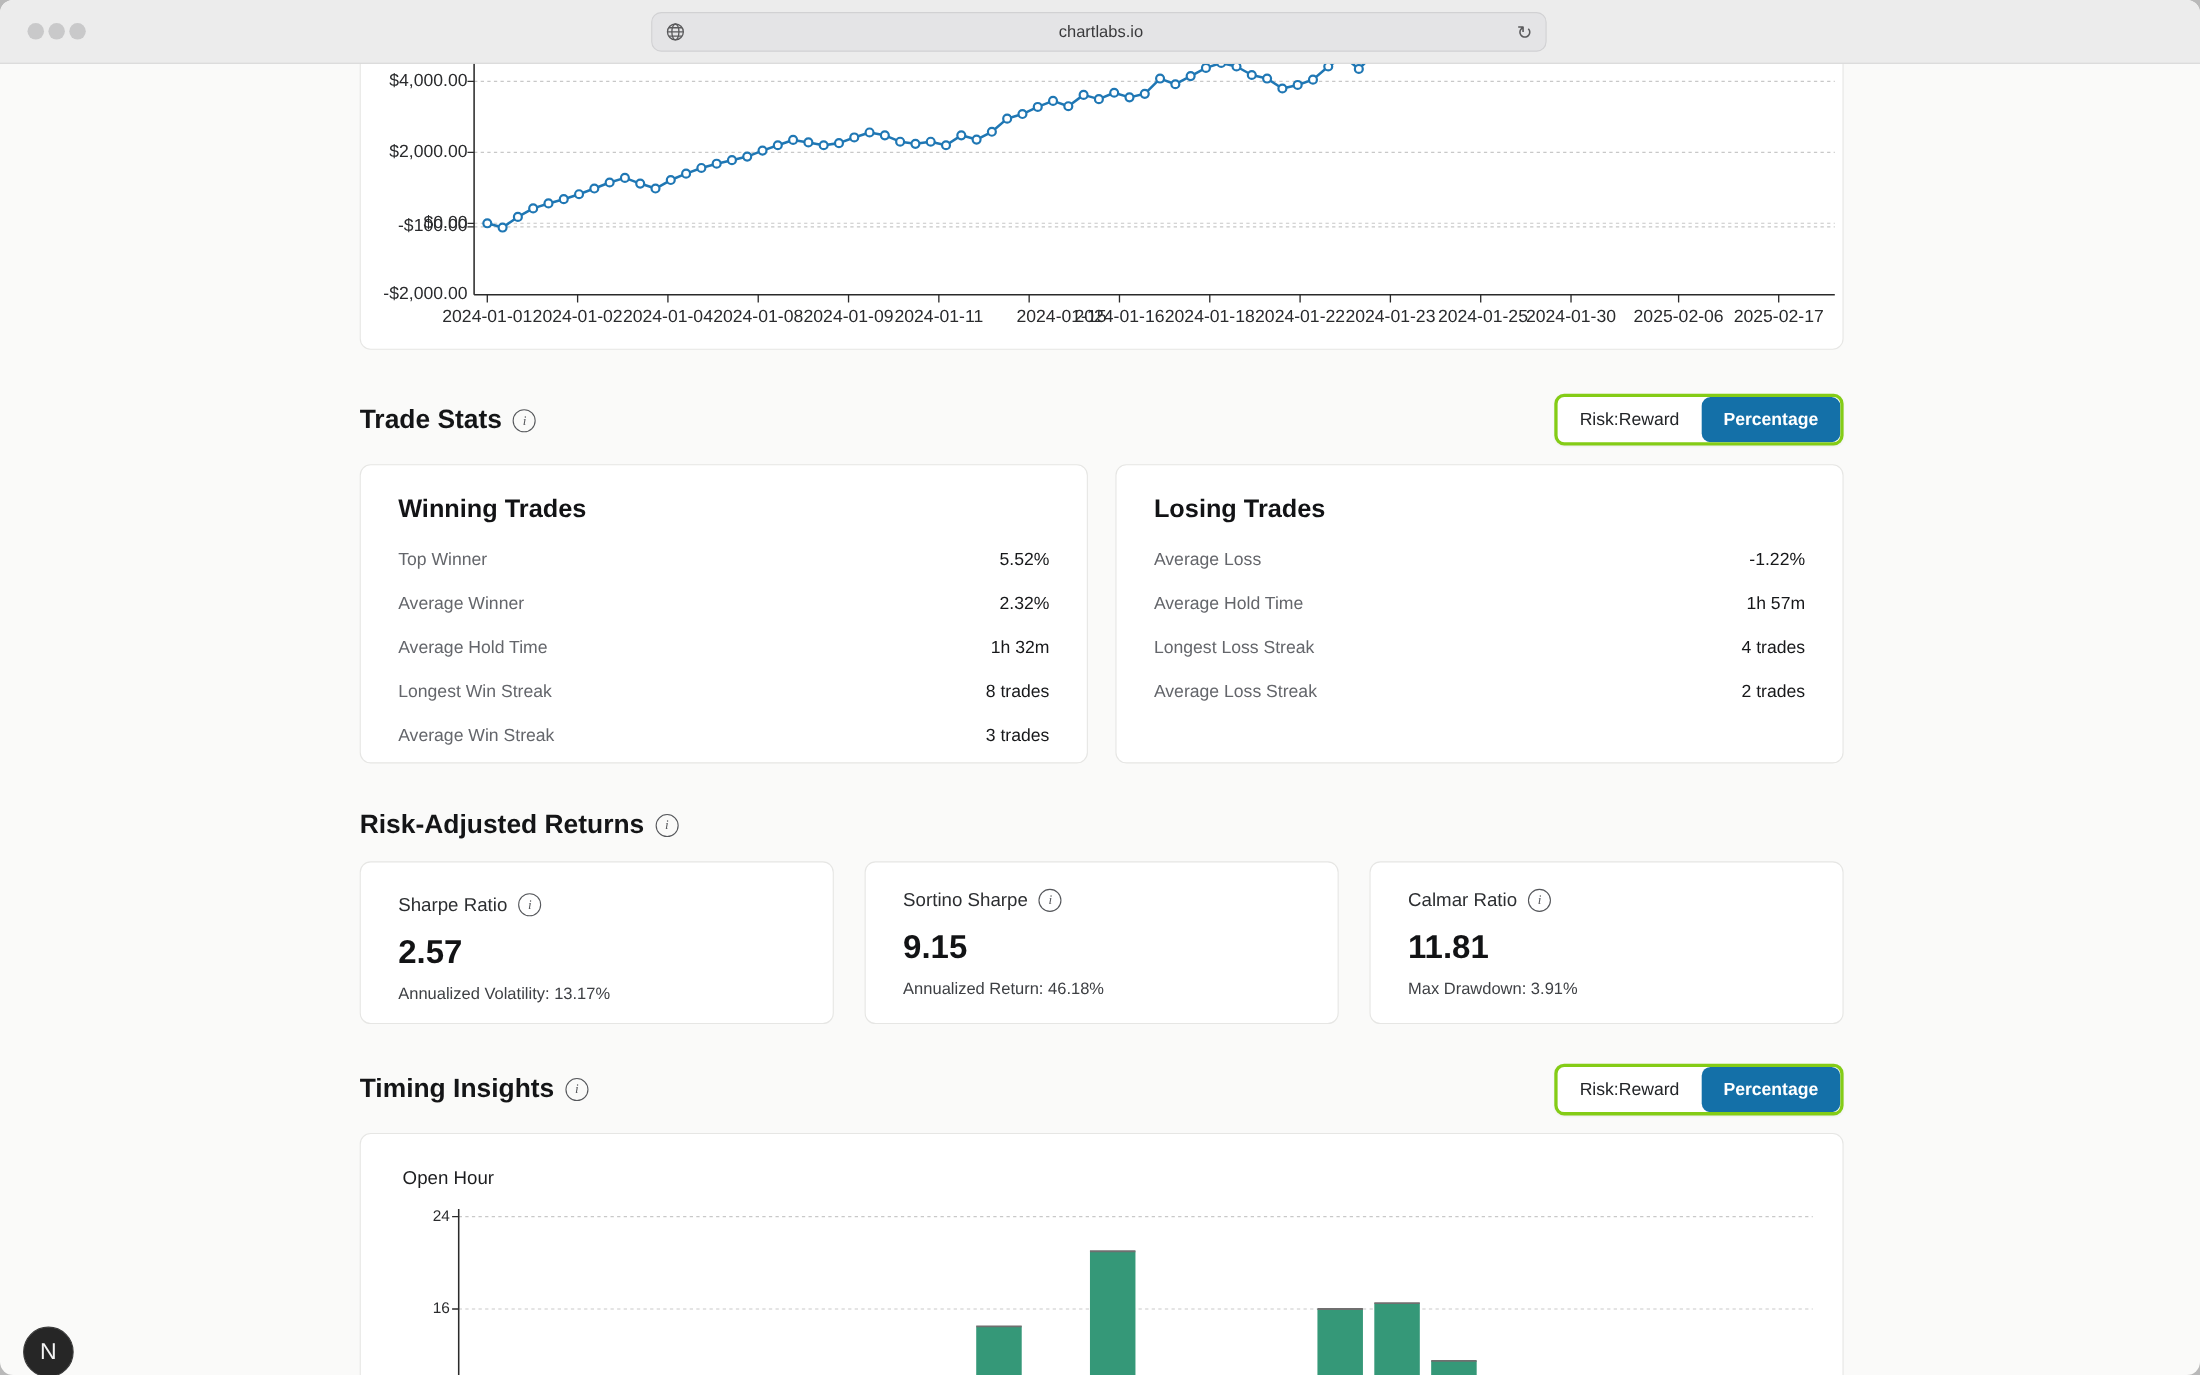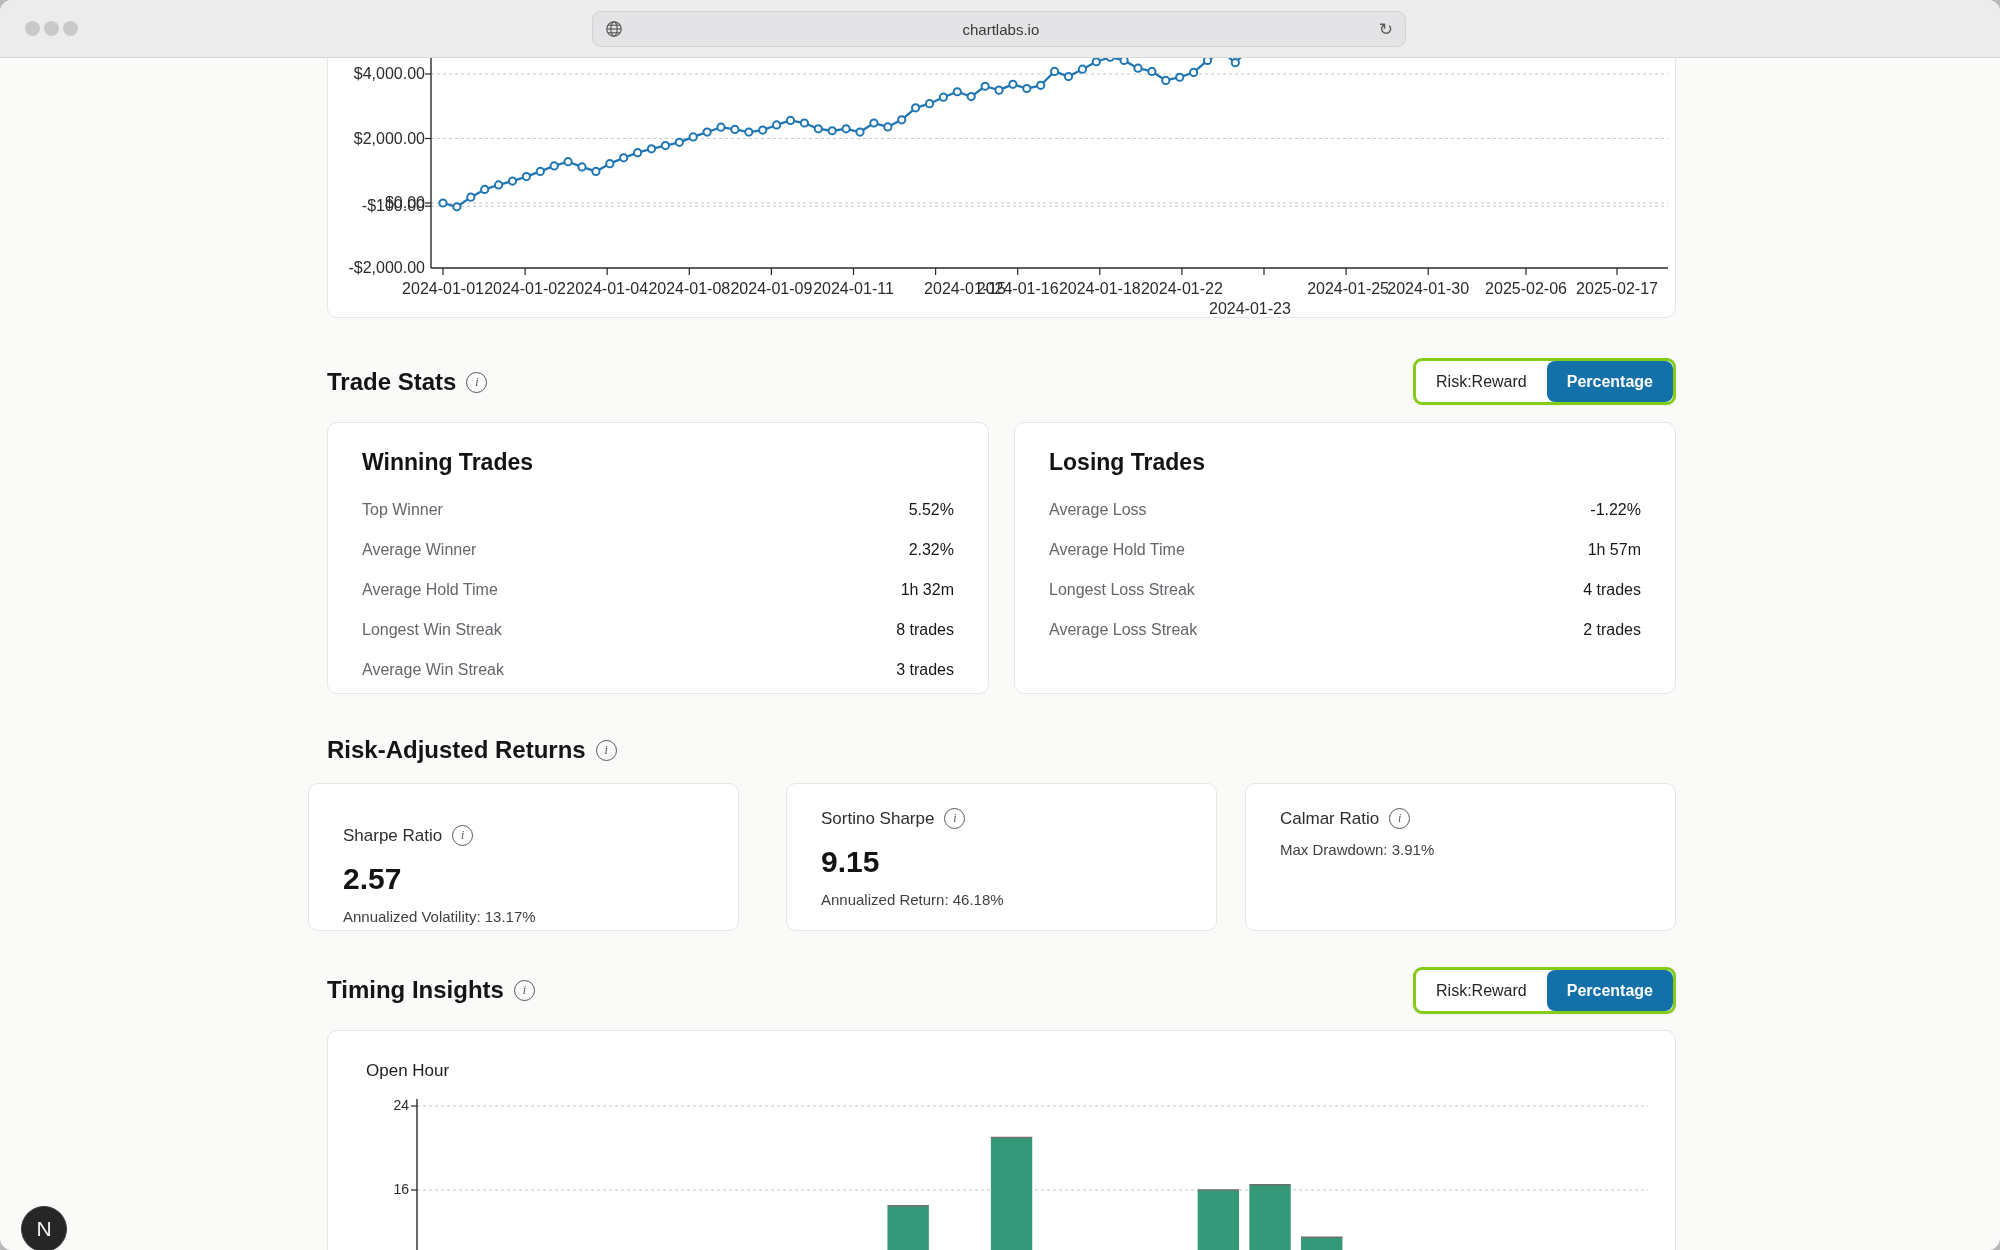--- a/index.html
+++ b/index.html
@@ -156,21 +156,21 @@
           <div class="axlbl" style="left: 60px; top: 339px; width: 110px; text-align: center;">2024-01-01</div>
           <div class="axlbl" style="left: 142.1px; top: 339px; width: 110px; text-align: center;">2024-01-02</div>
           <div class="axlbl" style="left: 224.2px; top: 339px; width: 110px; text-align: center;">2024-01-04</div>
           <div class="axlbl" style="left: 306.3px; top: 339px; width: 110px; text-align: center;">2024-01-08</div>
           <div class="axlbl" style="left: 388.4px; top: 339px; width: 110px; text-align: center;">2024-01-09</div>
           <div class="axlbl" style="left: 470.5px; top: 339px; width: 110px; text-align: center;">2024-01-11</div>
           <div class="axlbl" style="left: 582px; top: 339px; width: 110px; text-align: center;">2024-01-15</div>
           <div class="axlbl" style="left: 634.7px; top: 339px; width: 110px; text-align: center;">2024-01-16</div>
           <div class="axlbl" style="left: 716.8px; top: 339px; width: 110px; text-align: center;">2024-01-18</div>
           <div class="axlbl" style="left: 798.9px; top: 339px; width: 110px; text-align: center;">2024-01-22</div>
-          <div class="axlbl" style="left: 881px; top: 359px; width: 110px; ">2024-01-23</div>
+          <div class="axlbl" style="left: 881px; top: 339px; width: 110px; text-align: center;">2024-01-23</div>
           <div class="axlbl" style="left: 963.1px; top: 339px; width: 114px; text-align: center;">2024-01-25</div>
           <div class="axlbl" style="left: 1045.2px; top: 339px; width: 110px; text-align: center;">2024-01-30</div>
           <div class="axlbl" style="left: 1143px; top: 339px; width: 110px; text-align: center;">2025-02-06</div>
           <div class="axlbl" style="left: 1234px; top: 339px; width: 110px; text-align: center;">2025-02-17</div>
         </div>
     </div>
 
     <div class="sect-h" style="left:327px;top:362px;height:40px;">
       <h2>Trade Stats</h2>
       <span class="info"></span>
@@ -226,41 +226,42 @@
             <span class="val">2 trades</span>
           </div>
       </div>
     </div>
 
     <div class="sect-h" style="left:327px;top:730px;height:40px;">
       <h2>Risk-Adjusted Returns</h2>
       <span class="info"></span>
     </div>
 
-    <div class="card" style="left:308px;top:783px;width:431px;height:148px;padding:41px 34px;">
+    <div class="card" style="left:327px;top:783px;width:431px;height:148px;padding:28px 34px;">
       <div class="risk-t">
           <span>Sharpe Ratio</span>
           <span class="info"></span>
         </div>
       <div class="risk-n">2.57</div>
       <div class="risk-s">Annualized Volatility: 13.17%</div>
     </div>
     <div class="card" style="left:786px;top:783px;width:431px;height:148px;padding:24px 34px;">
       <div class="risk-t">
           <span>Sortino Sharpe</span>
           <span class="info"></span>
         </div>
       <div class="risk-n">9.15</div>
       <div class="risk-s">Annualized Return: 46.18%</div>
     </div>
     <div class="card" style="left:1245px;top:783px;width:431px;height:148px;padding:24px 34px;">
       <div class="risk-t">
           <span>Calmar Ratio</span>
           <span class="info"></span>
         </div>
+      <div class="risk-n">11.81</div>
       <div class="risk-s">Max Drawdown: 3.91%</div>
     </div>
 
     <div class="sect-h" style="left:327px;top:970px;height:40px;">
       <h2>Timing Insights</h2>
       <span class="info"></span>
     </div>
     <div class="seg" style="top:967px;right:324px;">
       <div class="opt">Risk:Reward</div>
       <div class="opt active">Percentage</div>

